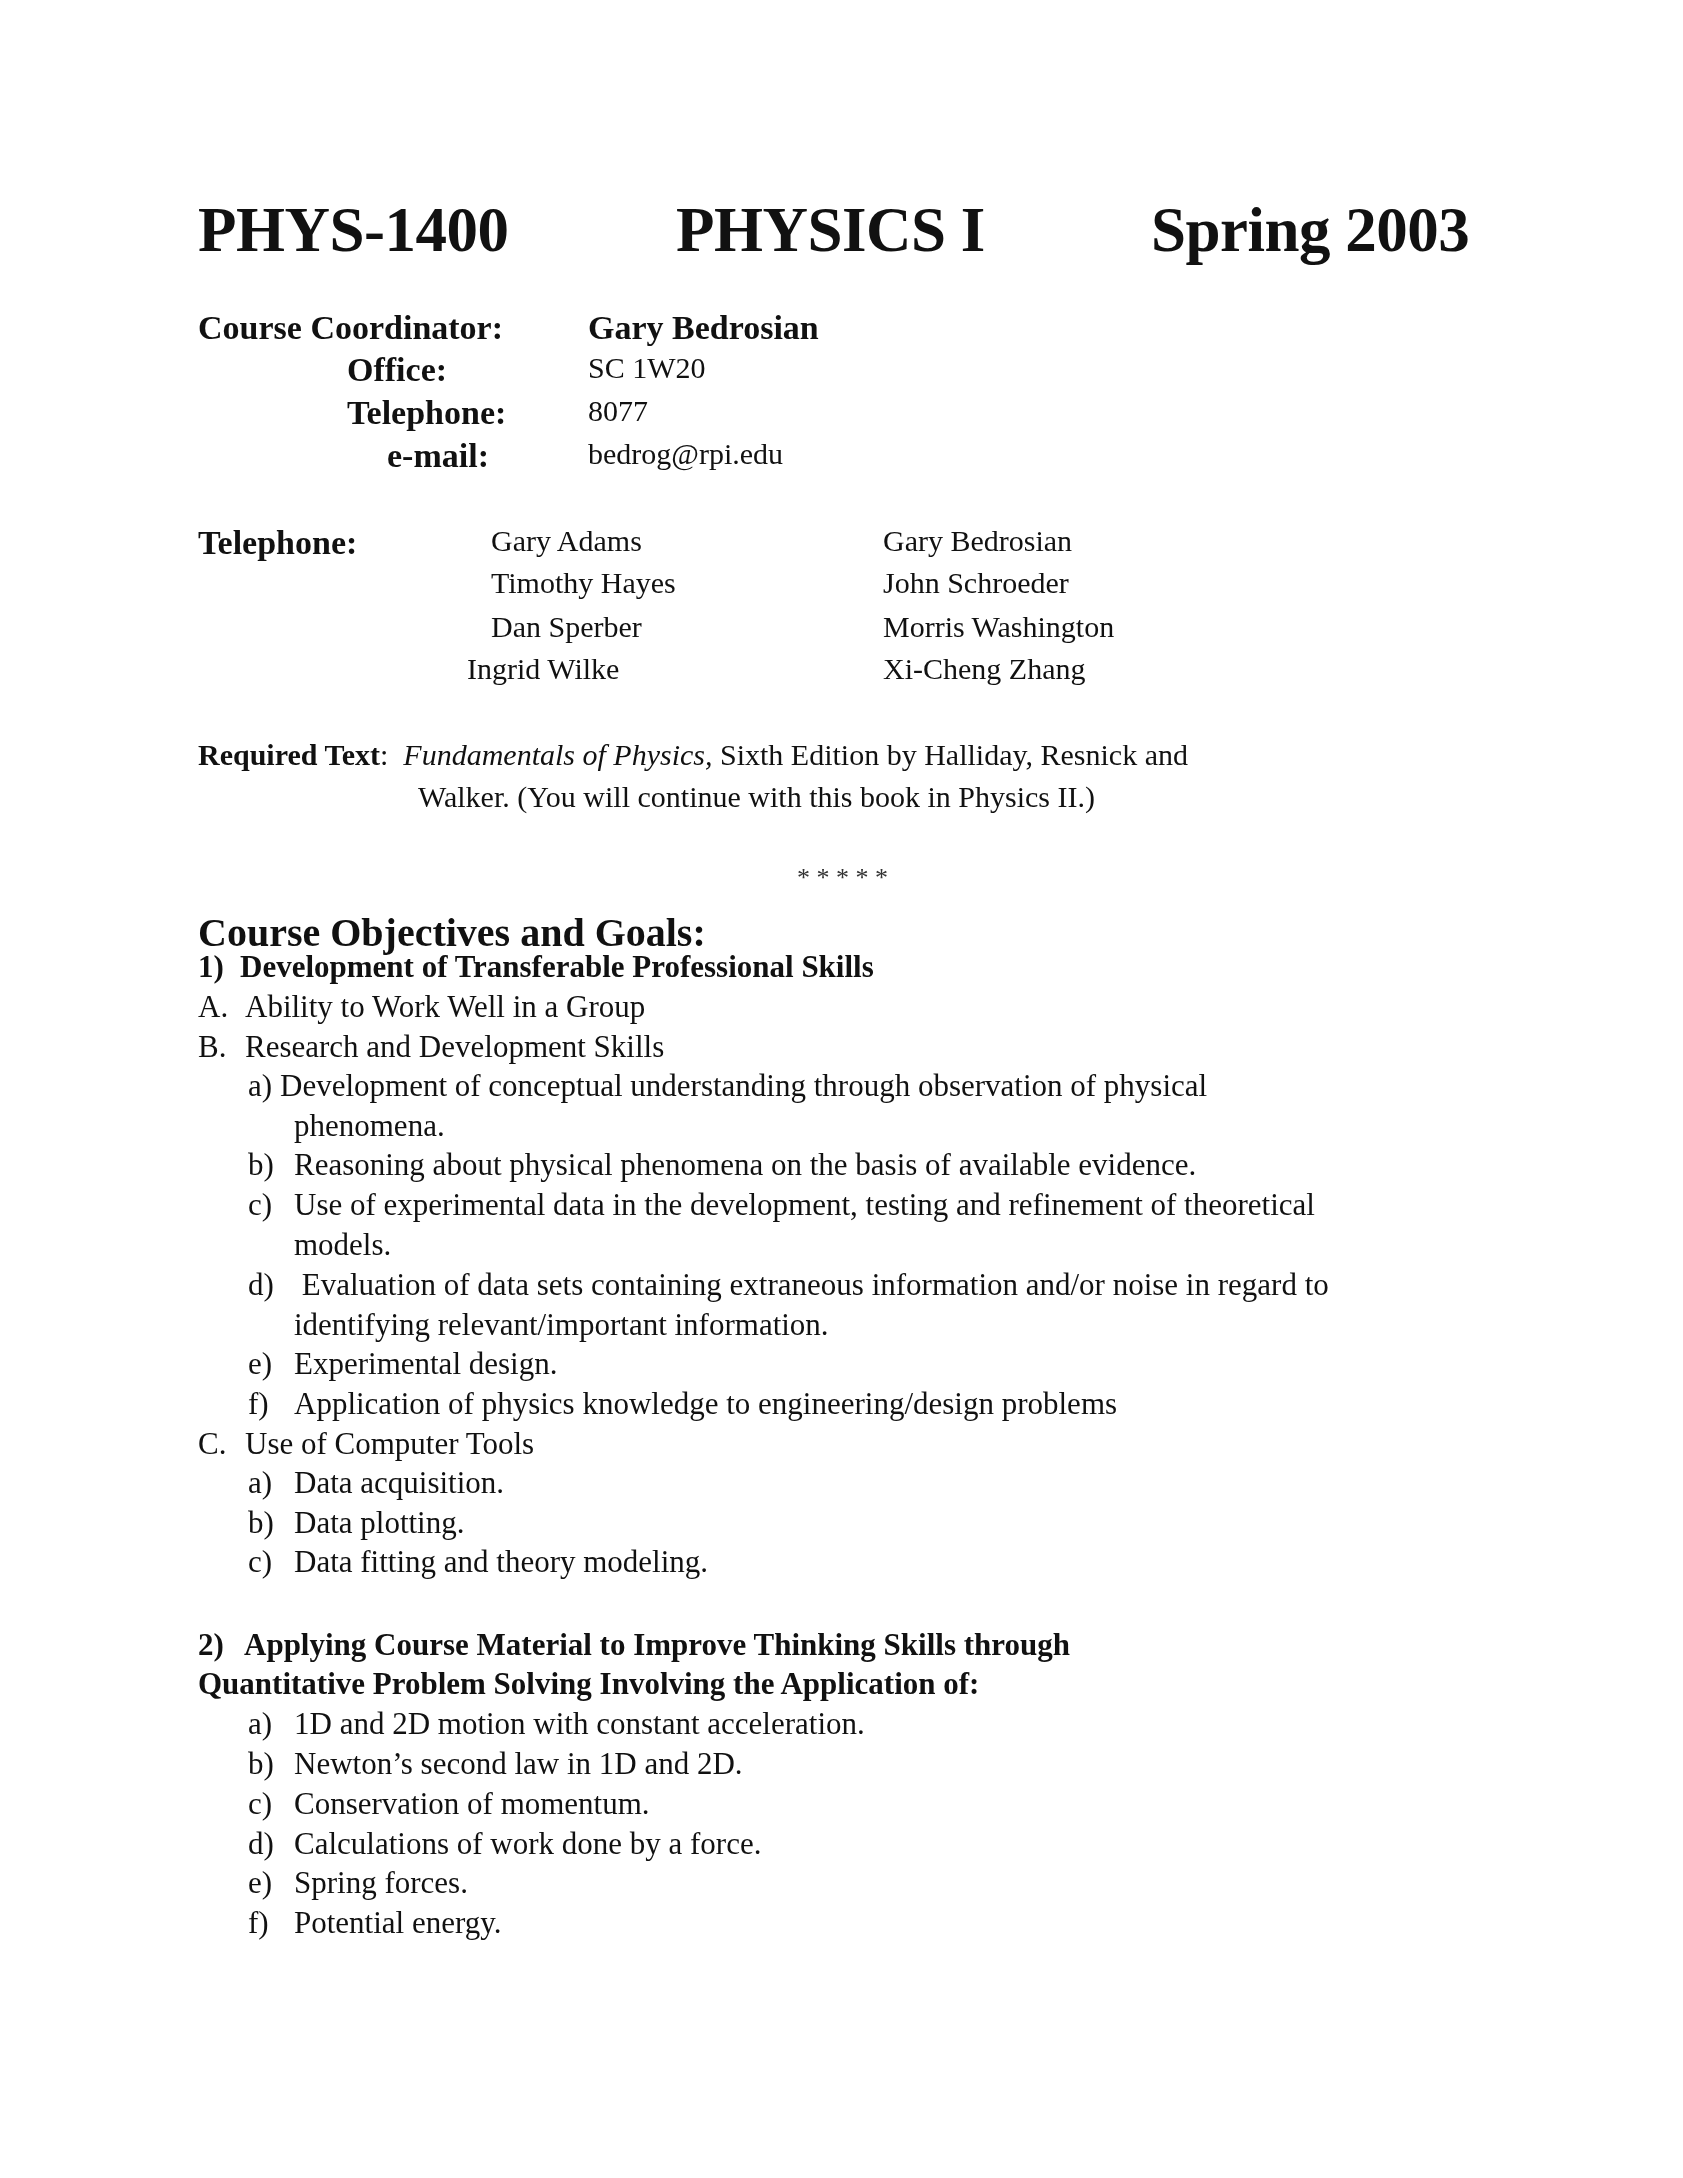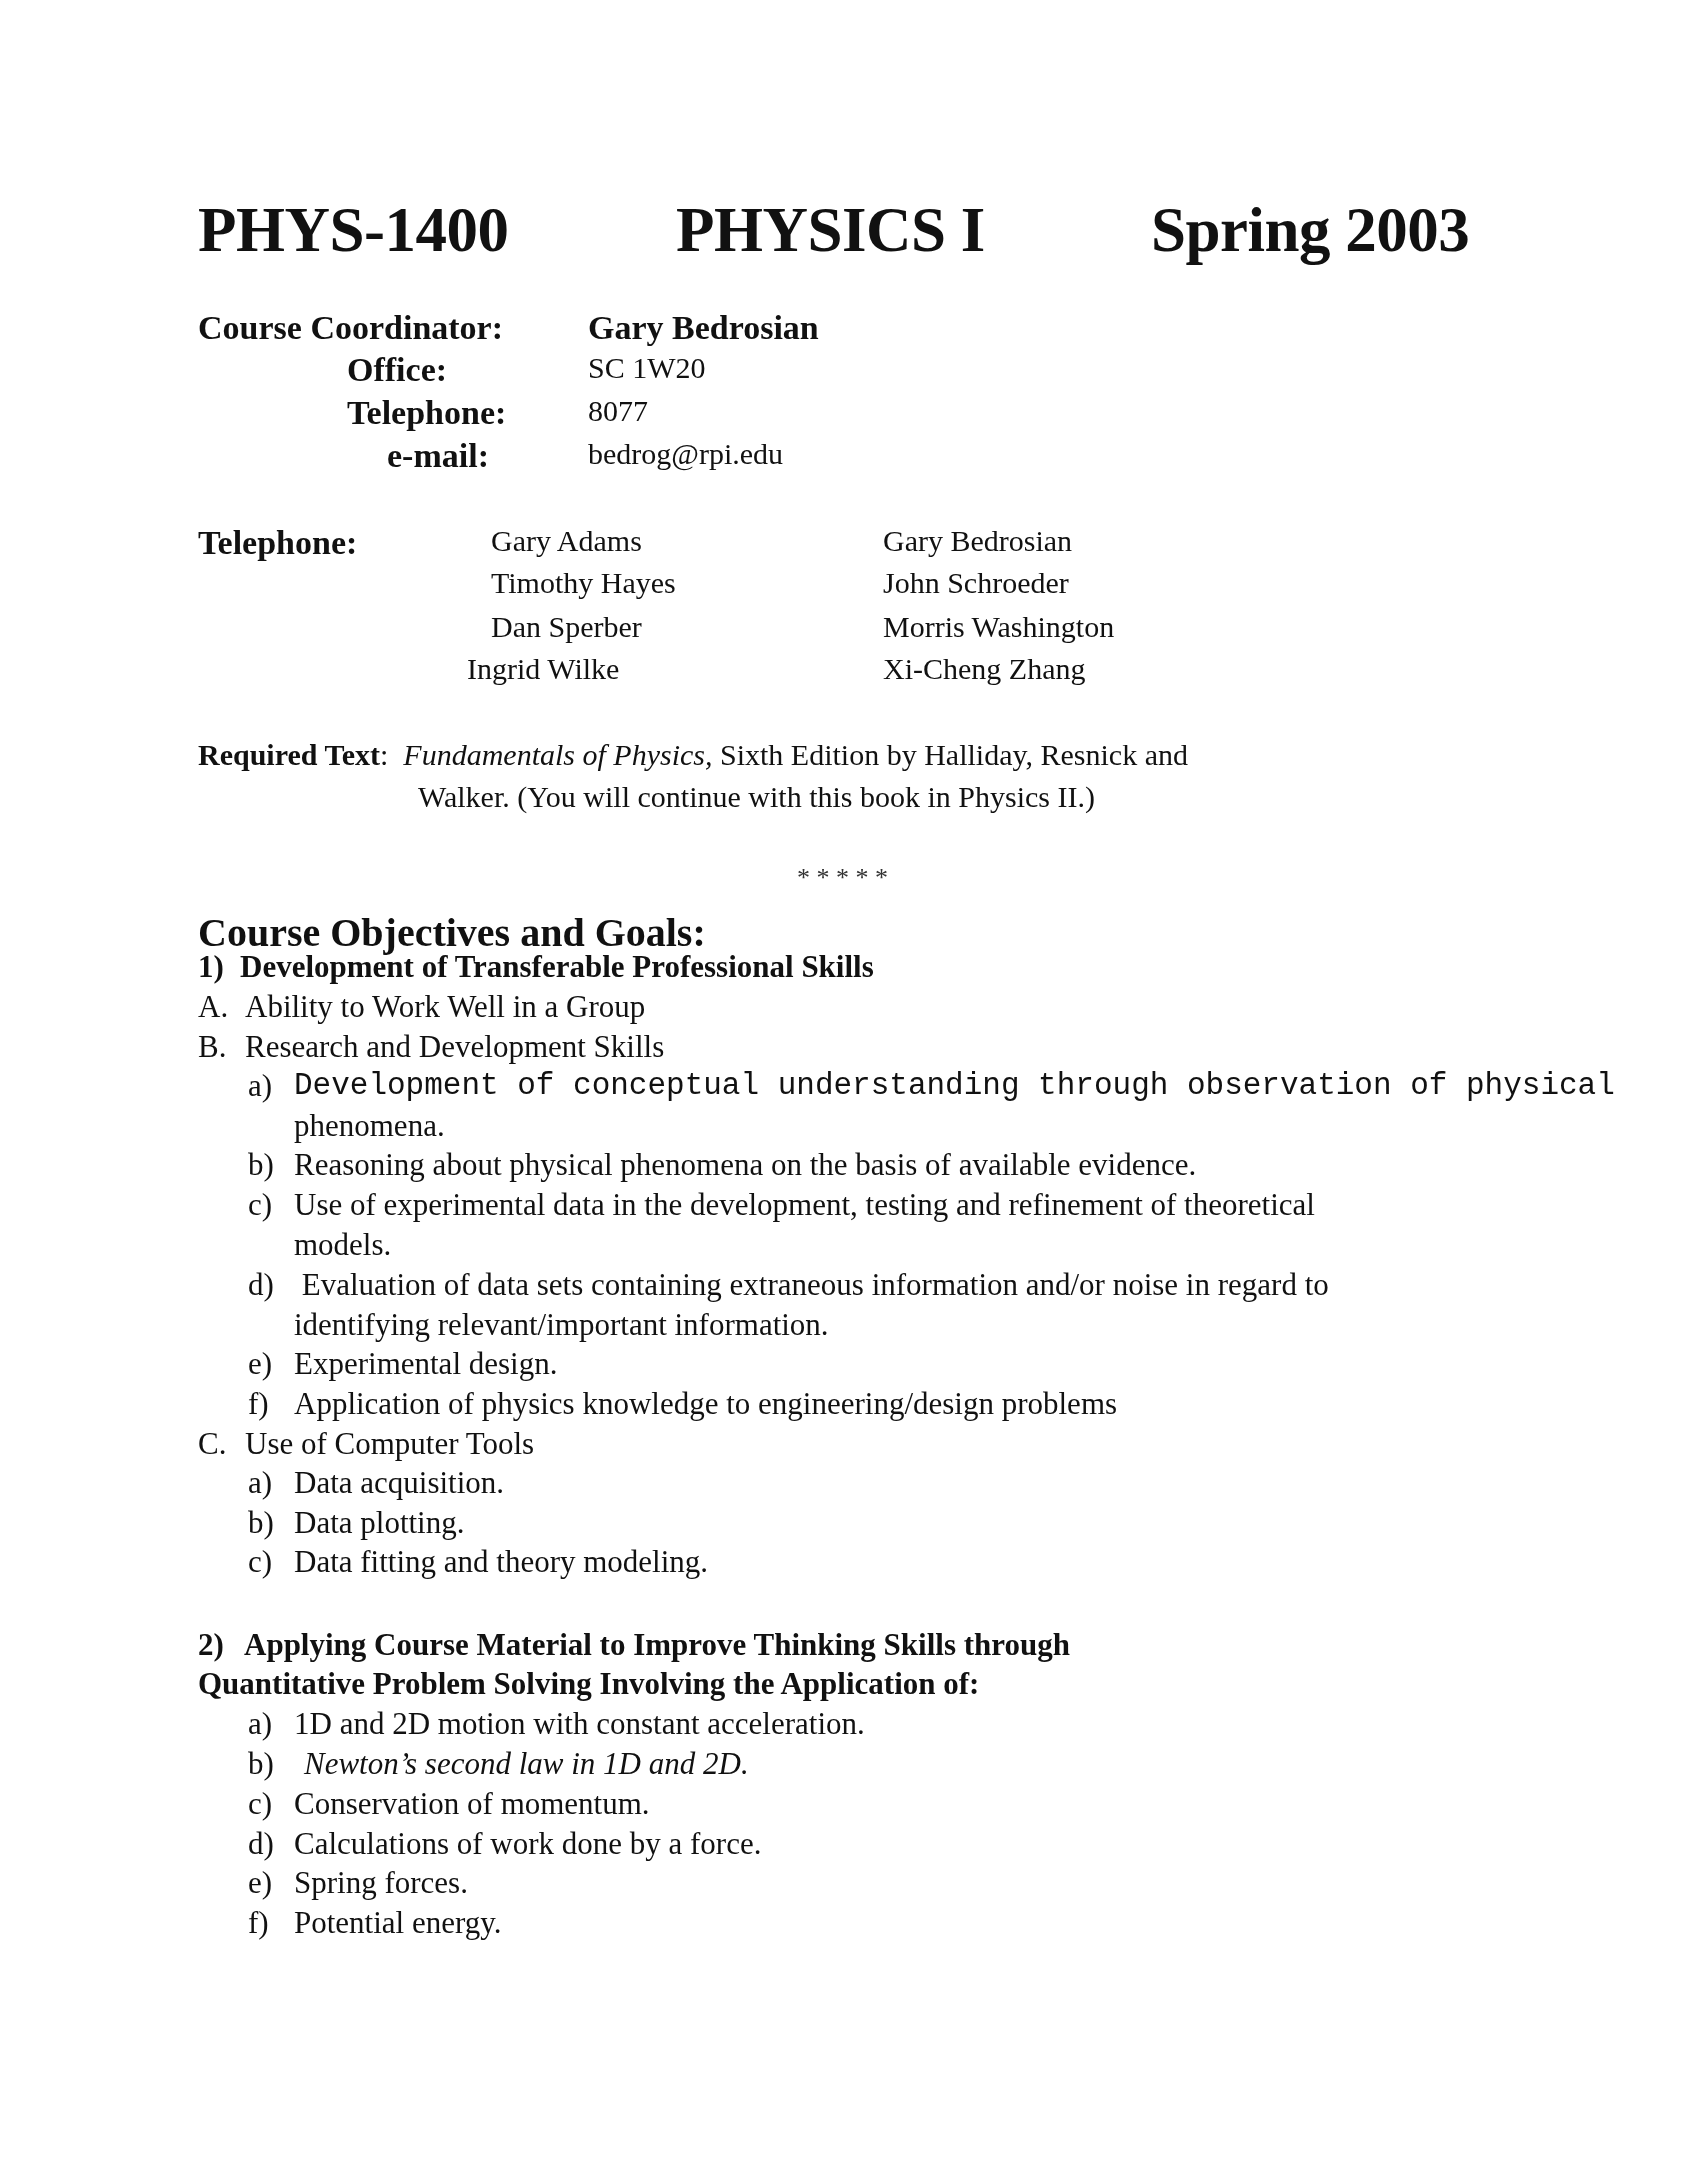--- a/index.html
+++ b/index.html
@@ -58,21 +58,21 @@
 <div class="marker b" style="left:198px; top:949px;">1)</div>
 <div class="line b" style="left:240px; top:949px;">Development of Transferable Professional Skills</div>
 
 <div class="marker" style="left:198px; top:989px;">A.</div>
 <div class="line" style="left:245px; top:989px;">Ability to Work Well in a Group</div>
 
 <div class="marker" style="left:198px; top:1029px;">B.</div>
 <div class="line" style="left:245px; top:1029px;">Research and Development Skills</div>
 
 <div class="marker" style="left:248px; top:1068px;">a)</div>
-<div class="line" style="left:294px; top:1068px;font-family:Liberation Mono, monospace;">Development of conceptual understanding through observation of physical</div>
+<div class="line" style="left:280px; top:1068px;">Development of conceptual understanding through observation of physical</div>
 <div class="line" style="left:294px; top:1108px;">phenomena.</div>
 
 <div class="marker" style="left:248px; top:1147px;">b)</div>
 <div class="line" style="left:294px; top:1147px;">Reasoning about physical phenomena on the basis of available evidence.</div>
 
 <div class="marker" style="left:248px; top:1187px;">c)</div>
 <div class="line" style="left:294px; top:1187px;">Use of experimental data in the development, testing and refinement of theoretical</div>
 <div class="line" style="left:294px; top:1227px;">models.</div>
 
 <div class="marker" style="left:248px; top:1267px;">d)</div>
@@ -95,21 +95,21 @@
 <div class="marker" style="left:248px; top:1544px;">c)</div>
 <div class="line" style="left:294px; top:1544px;">Data fitting and theory modeling.</div>
 
 <div class="marker b" style="left:198px; top:1627px;">2)</div>
 <div class="line b" style="left:244px; top:1627px;">Applying Course Material to Improve Thinking Skills through</div>
 <div class="line b" style="left:198px; top:1666px;">Quantitative Problem Solving Involving the Application of:</div>
 
 <div class="marker" style="left:248px; top:1706px;">a)</div>
 <div class="line" style="left:294px; top:1706px;">1D and 2D motion with constant acceleration.</div>
 <div class="marker" style="left:248px; top:1746px;">b)</div>
-<div class="line" style="left:304px; top:1746px;font-style:italic;">Newton’s second law in 1D and 2D.</div>
+<div class="line" style="left:294px; top:1746px;">Newton’s second law in 1D and 2D.</div>
 <div class="marker" style="left:248px; top:1786px;">c)</div>
 <div class="line" style="left:294px; top:1786px;">Conservation of momentum.</div>
 <div class="marker" style="left:248px; top:1826px;">d)</div>
 <div class="line" style="left:294px; top:1826px;">Calculations of work done by a force.</div>
 <div class="marker" style="left:248px; top:1865px;">e)</div>
 <div class="line" style="left:294px; top:1865px;">Spring forces.</div>
 <div class="marker" style="left:248px; top:1905px;">f)</div>
 <div class="line" style="left:294px; top:1905px;">Potential energy.</div>
 
 

